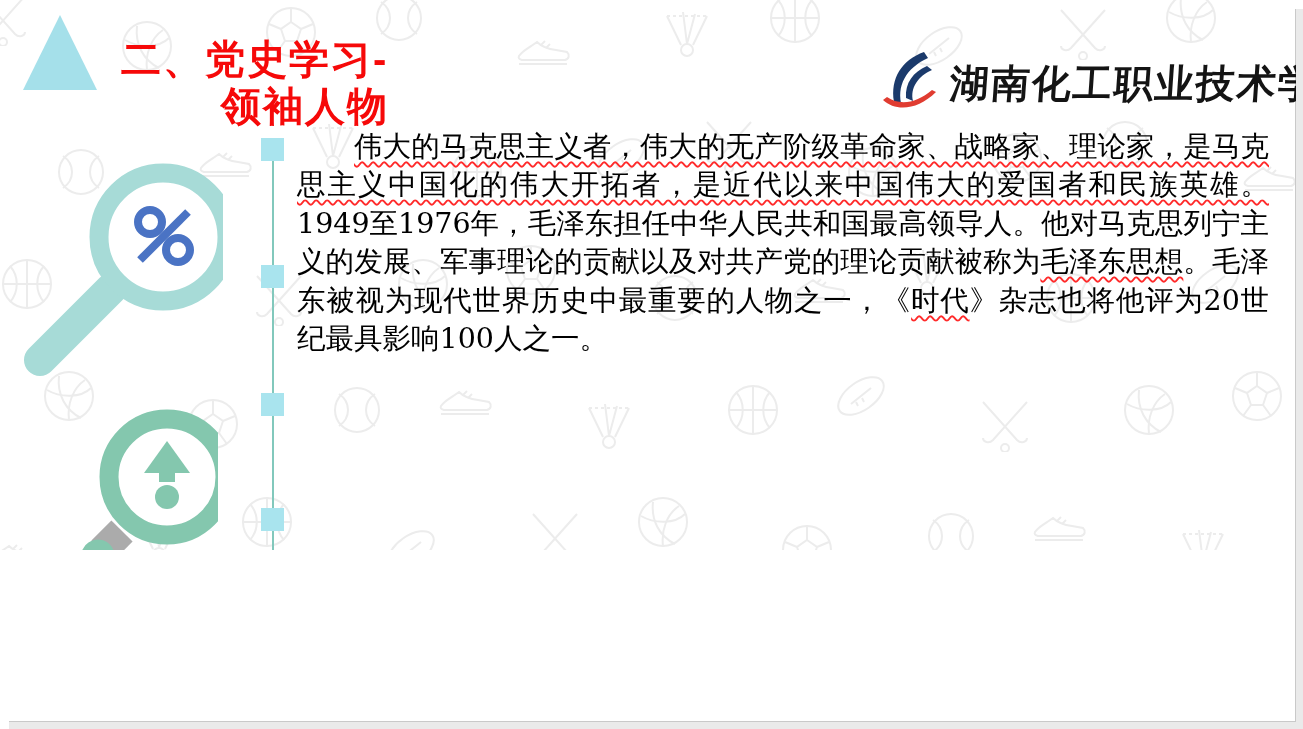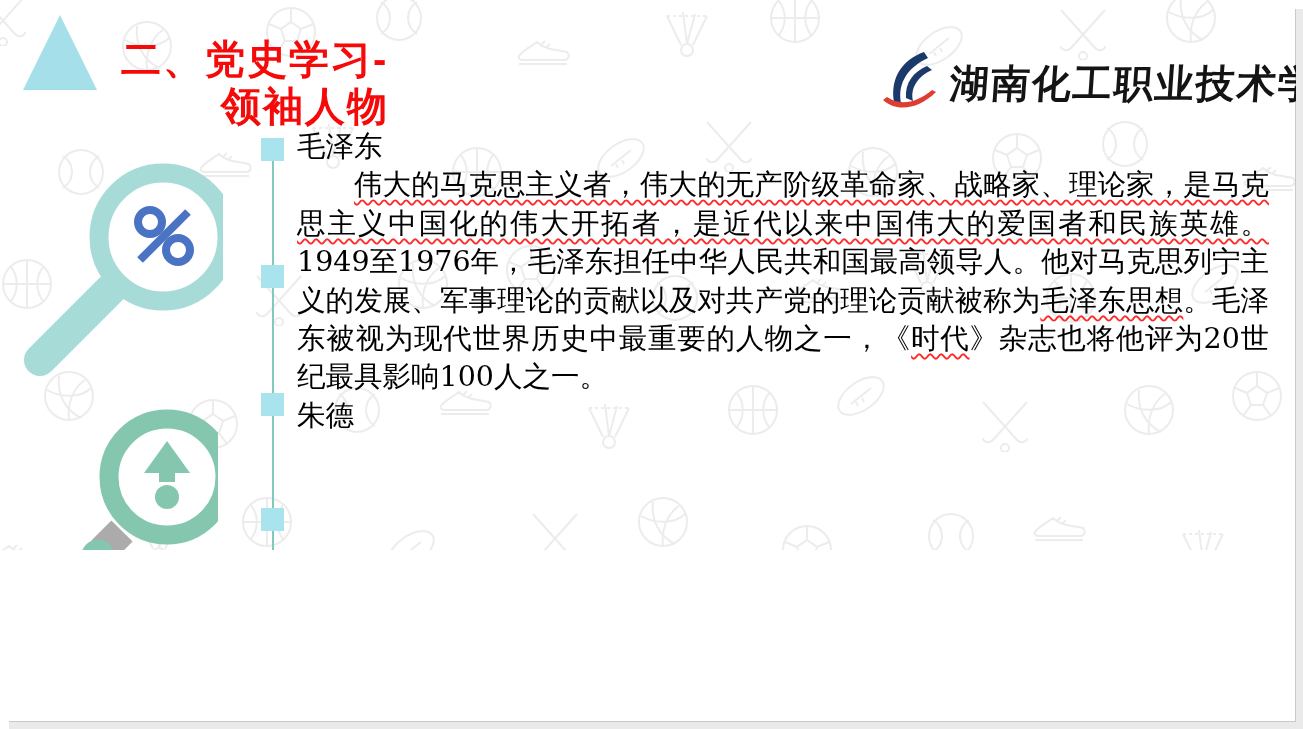--- a/index.html
+++ b/index.html
@@ -323,21 +323,19 @@
   <div class="fg timeline">
       <div class="tl-line" style="top: 150px; height: 495px;"></div>
       <div class="tl-sq" style="top: 138px;"></div>
       <div class="tl-sq" style="top: 265px;"></div>
       <div class="tl-sq" style="top: 393px;"></div>
       <div class="tl-sq" style="top: 508px;"></div>
       <div class="tl-sq" style="top: 633px;"></div>
     </div>
 
   <div class="fg content">
-      <div class="heading">毛泽东</div>
       <div class="para"><span class="wavy">伟大的马克思主义者，伟大的无产阶级革命家、战略家、理论家，是马克思主义中国化的伟大开拓者，是近代以来中国伟大的爱国者和民族英雄。</span><span>1949至1976年，毛泽东担任中华人民共和国最高领导人。他对马克思列宁主义的发展、军事理论的贡献以及对共产党的理论贡献被称为</span><span class="wavy">毛泽东思想</span><span>。毛泽东被视为现代世界历史中最重要的人物之一，《</span><span class="wavy">时代</span><span>》杂志也将他评为20世纪最具影响100人之一。</span></div>
-      <div class="heading">朱德</div>
     </div>
 
 </div>
 
 <div class="edge-right"></div>
 <div class="edge-bottom"></div>
 
 </body></html>

